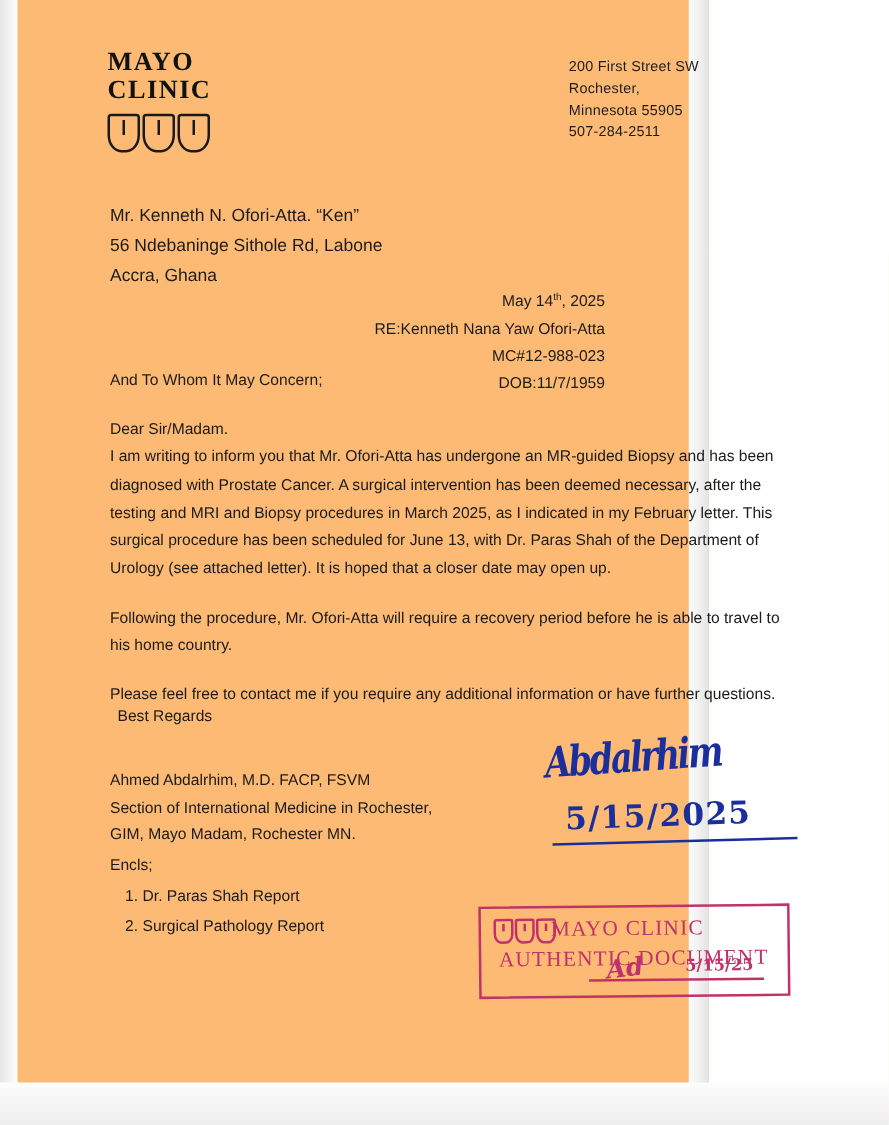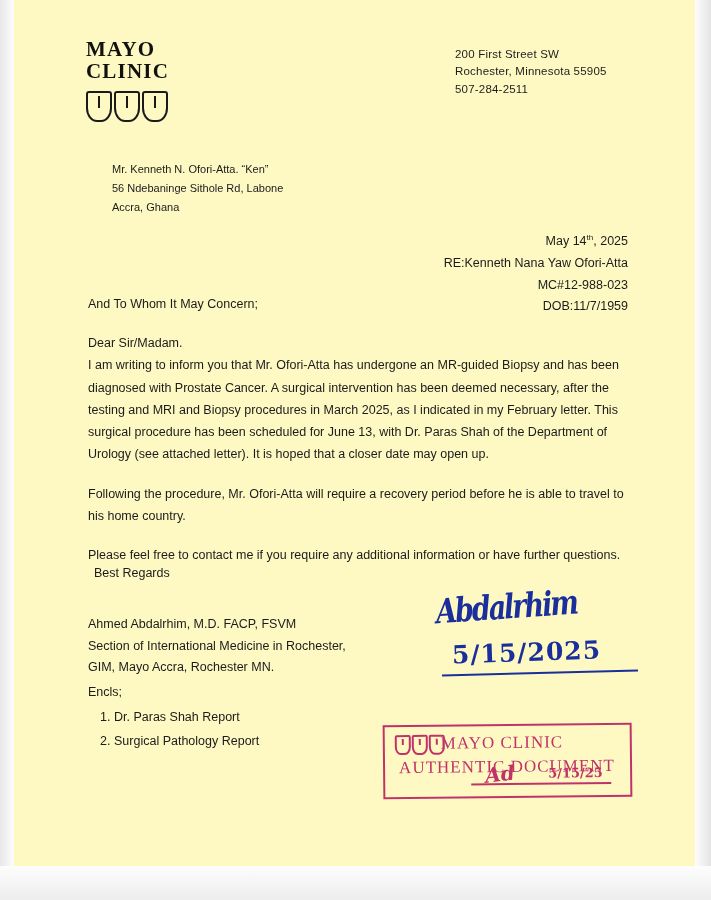--- a/index.html
+++ b/index.html
@@ -11,23 +11,23 @@
     width: 711px;
     height: 900px;
     font-family: "Liberation Sans", sans-serif;
     color: #1b1b1b;
     position: relative;
     overflow: hidden;
   }
   .page {
     position: absolute;
     left: 0; top: 0;
-    width: 711px;
+    width: 567px;
     height: 900px;
-    background: #fef9c3;
+    background: #fdba74;
   }
   
   .edge-left {
     position: absolute; left: 0; top: 0; width: 14px; height: 900px;
     background: linear-gradient(to right, #e7e7e7, #fdfdfd);
   }
   .edge-right {
     position: absolute; right: 0; top: 0; width: 16px; height: 900px;
     background: linear-gradient(to left, #e4e4e4, #fdfdfd);
   }
@@ -85,24 +85,23 @@
     line-height: 1.52;
     color: #1d1d1d;
     letter-spacing: 0.2px;
   }
 
   
   .recipient {
     position: absolute;
     left: 88px;
     top: 160px;
-    font-size: 11px;
+    font-size: 14px;
     line-height: 1.72;
     color: #1b1b1b;
-    margin-left: 24px;
   }
 
   
   .refblock {
     position: absolute;
     right: 83px;
     top: 231px;
     text-align: right;
     font-size: 12.5px;
     line-height: 1.74;
@@ -333,21 +332,21 @@
     <p>I am writing to inform you that Mr. Ofori-Atta has undergone an MR-guided Biopsy and has been diagnosed with Prostate Cancer. A surgical intervention has been deemed necessary, after the testing and MRI and Biopsy procedures in March 2025, as I indicated in my February letter. This surgical procedure has been scheduled for June 13, with Dr. Paras Shah of the Department of Urology (see attached letter). It is hoped that a closer date may open up.</p>
     <p>Following the procedure, Mr. Ofori-Atta will require a recovery period before he is able to travel to his home country.</p>
     <p>Please feel free to contact me if you require any additional information or have further questions.</p>
   </div>
 
   <div class="regards">Best Regards</div>
 
   <div class="signer">
     <div>Ahmed Abdalrhim, M.D. FACP, FSVM</div>
     <div>Section of International Medicine in Rochester,</div>
-    <div>GIM, Mayo Accra, Rochester MN.</div>
+    <div>GIM, Mayo Madam, Rochester MN.</div>
   </div>
 
   <div class="encls">
     <div>Encls;</div>
     <ol>
       <li>Dr. Paras Shah Report</li>
       <li>Surgical Pathology Report</li>
     </ol>
   </div>
 

